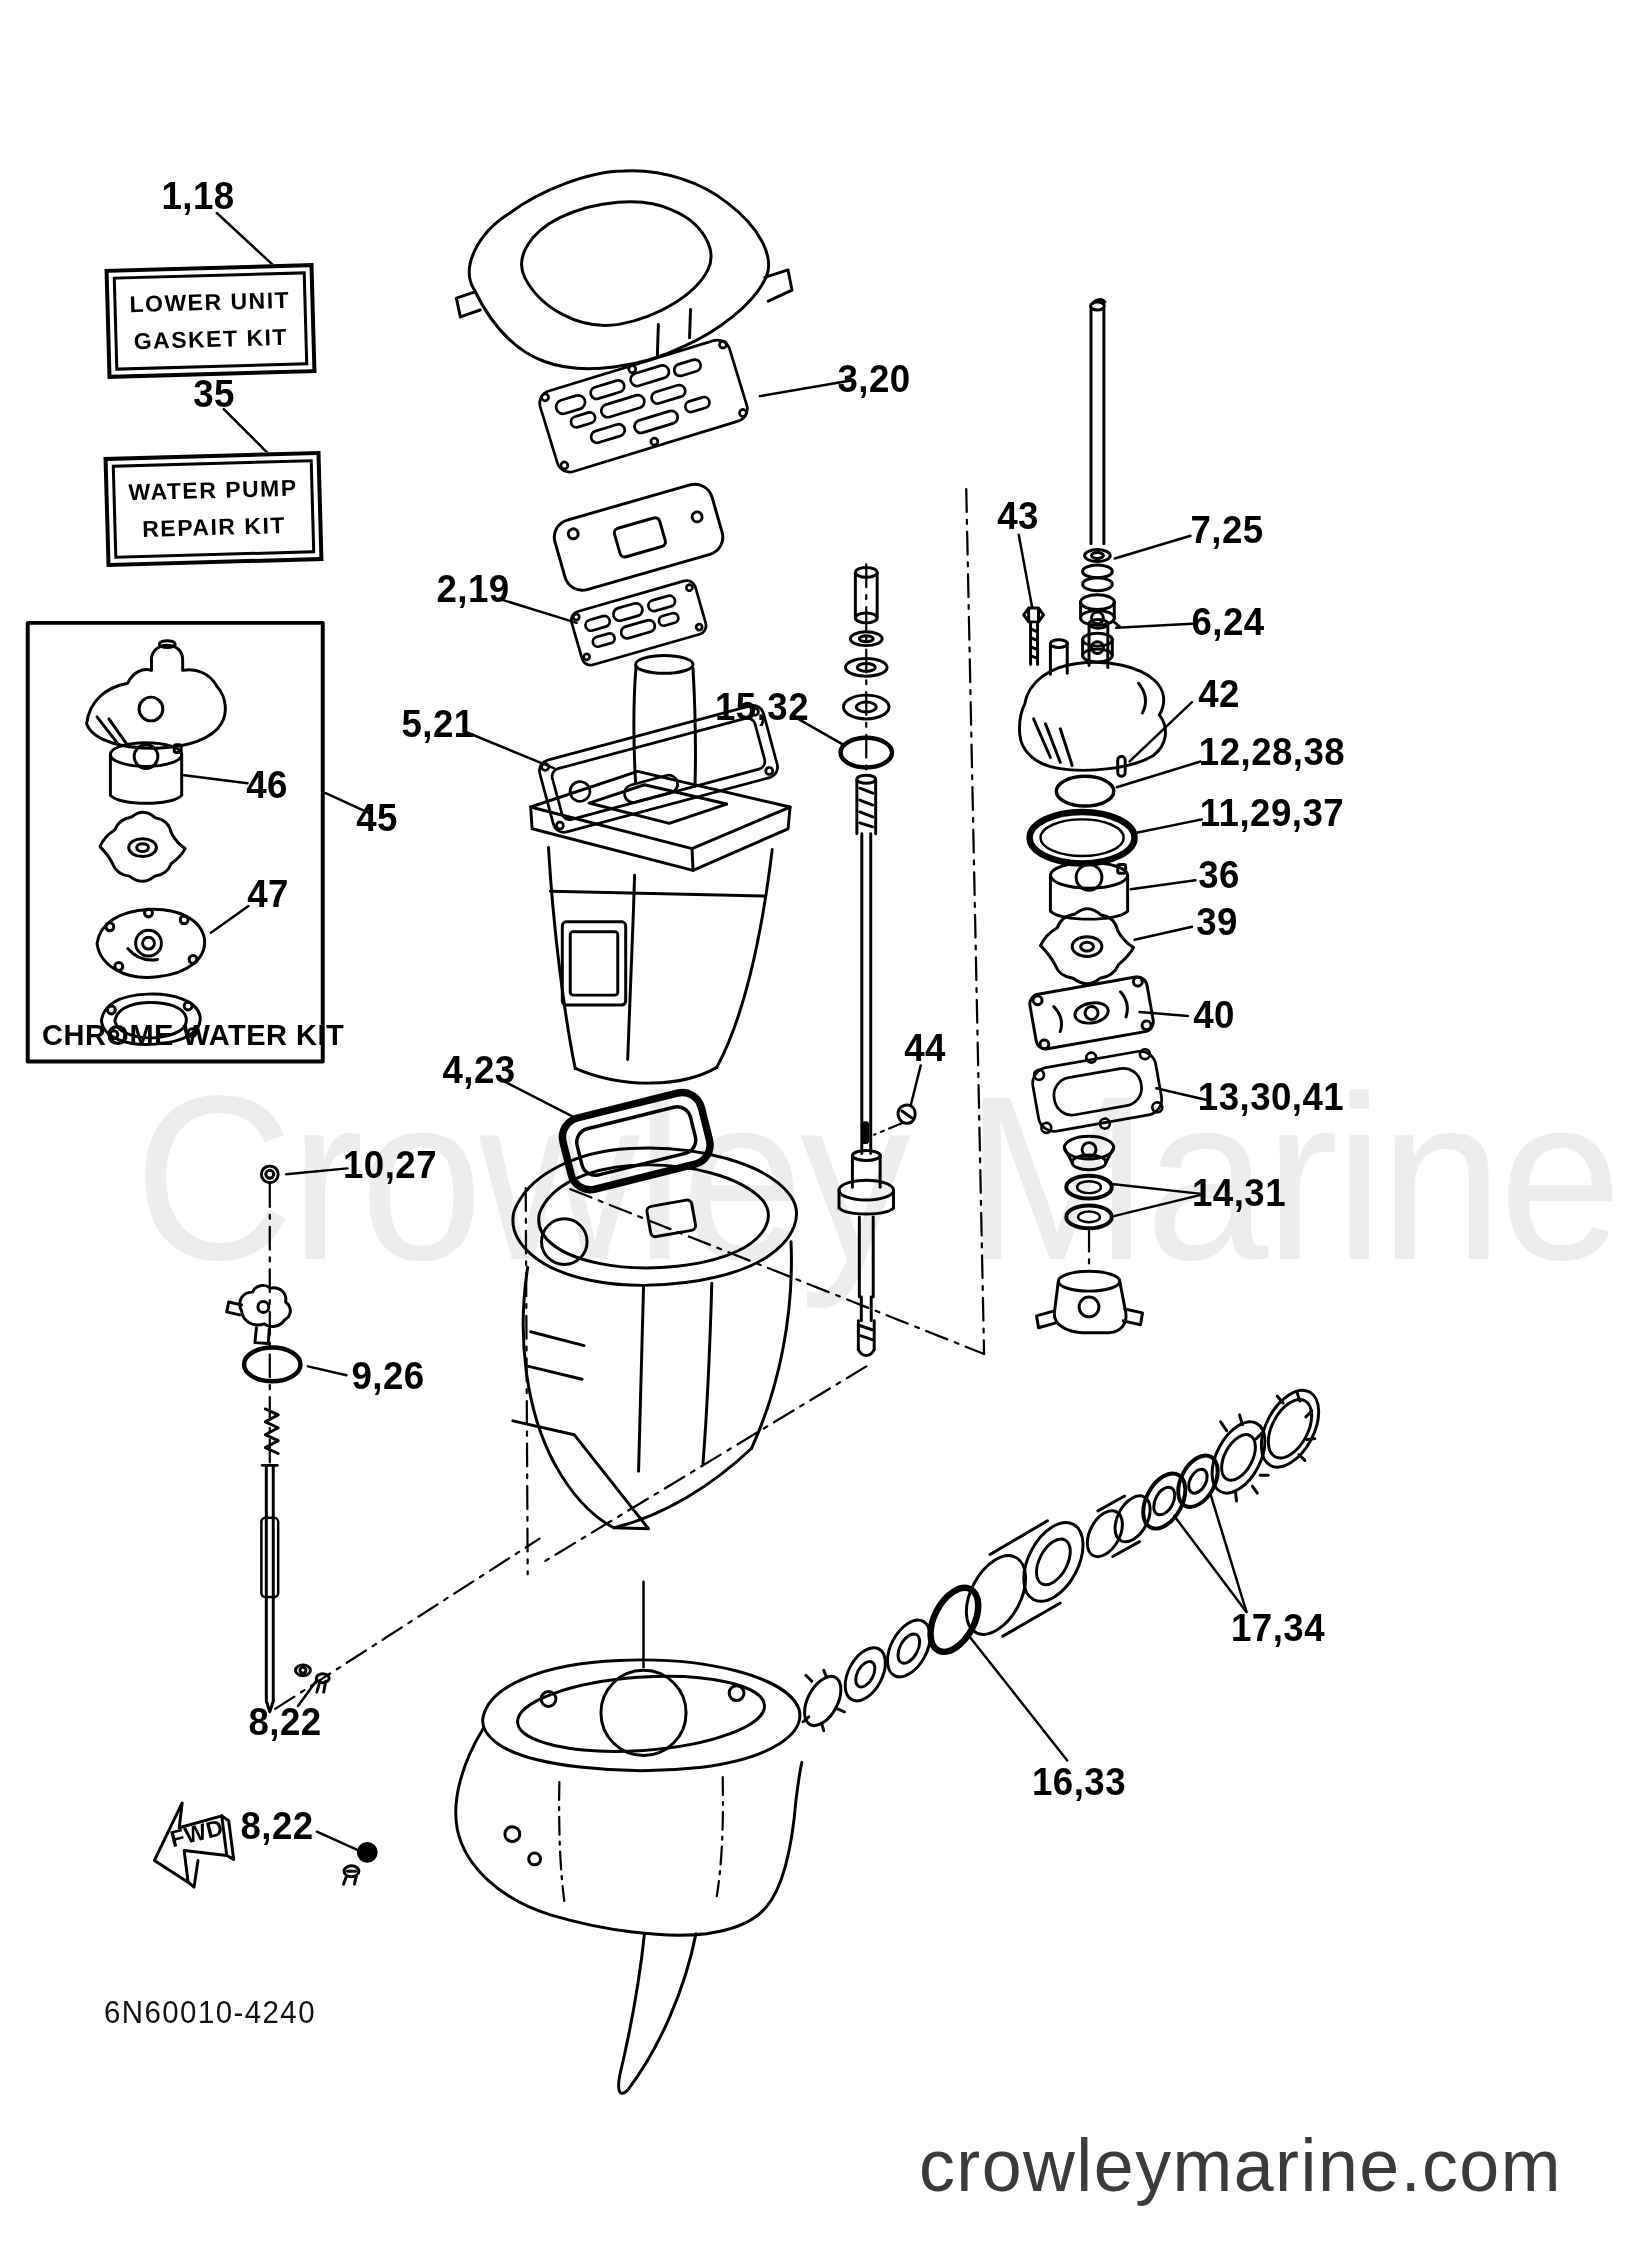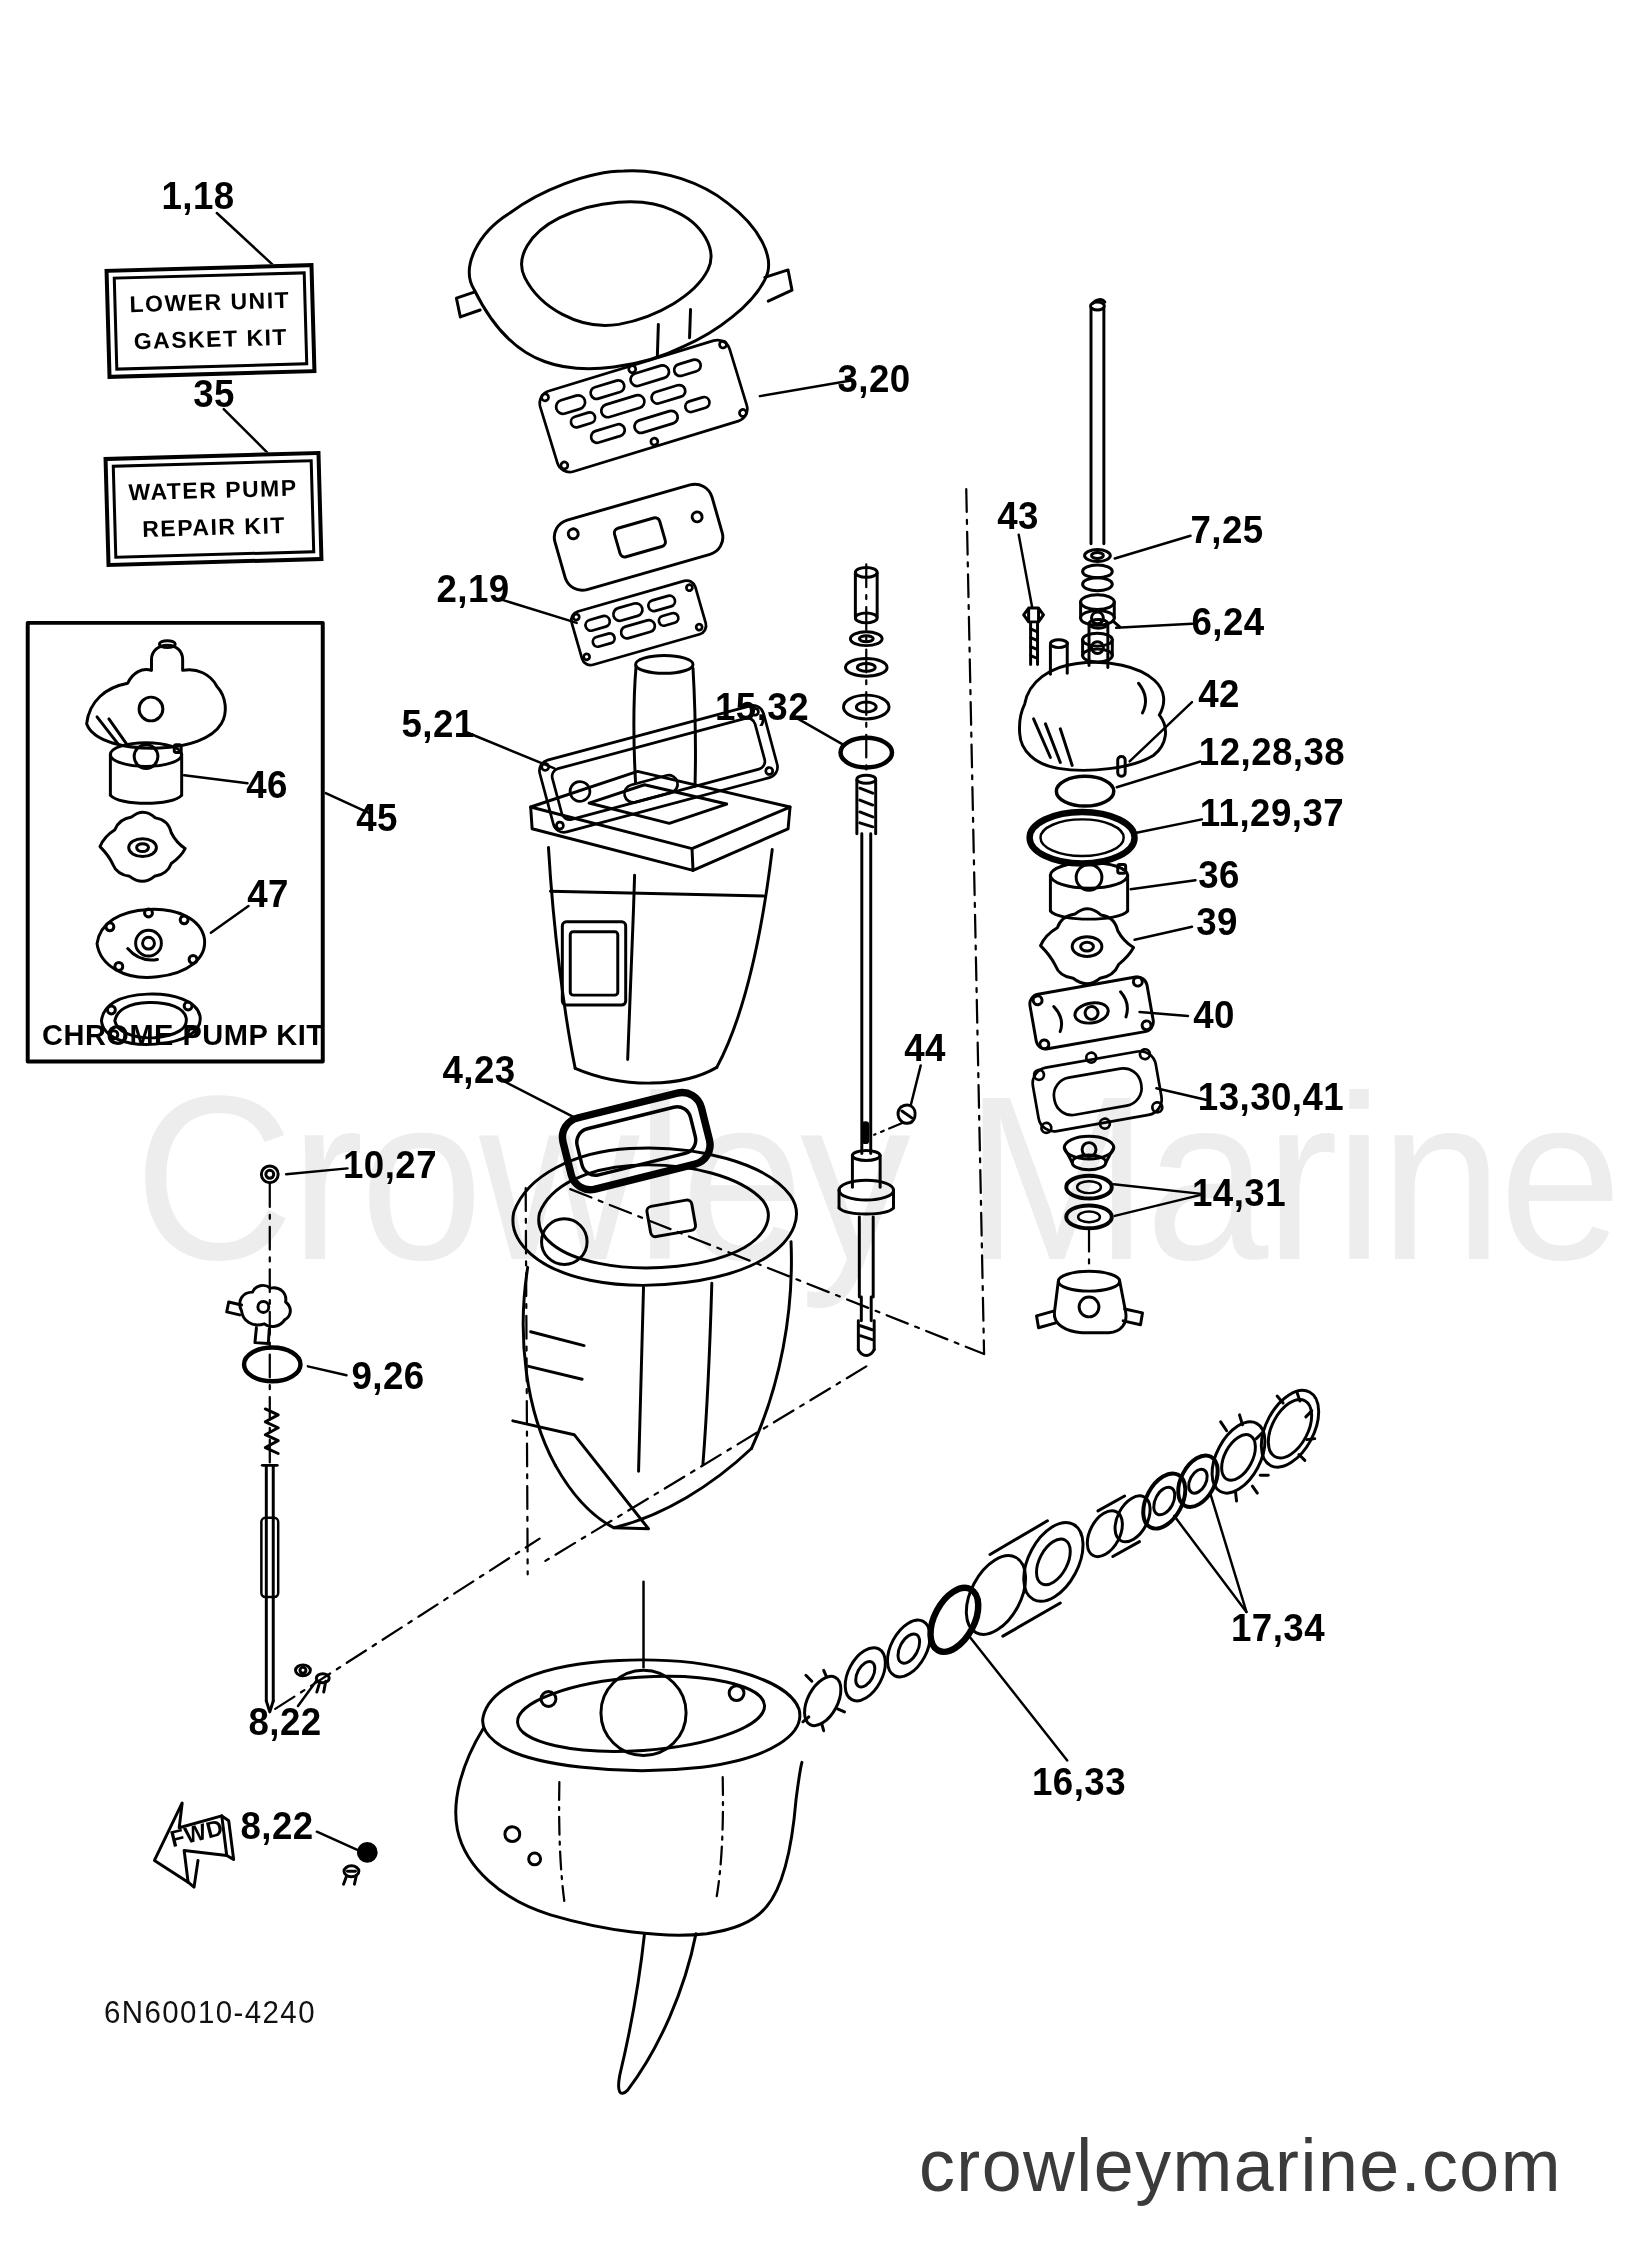--- a/index.html
+++ b/index.html
@@ -446,21 +446,21 @@
       <span class="bline">GASKET KIT</span>
     </div>
   </div>
   <div class="kitbox" style="left:105px;top:454px;">
     <div class="inner">
       <span class="bline">WATER PUMP</span>
       <span class="bline">REPAIR KIT</span>
     </div>
   </div>
 
-  <div class="chrome-title">CHROME PUMP KIT</div>
+  <div class="chrome-title">CHROME WATER KIT</div>
 
   <div class="co" style="left:198px;top:196px;">1,18</div>
   <div class="co" style="left:214px;top:394px;">35</div>
   <div class="co" style="left:874px;top:379px;">3,20</div>
   <div class="co" style="left:473px;top:589px;">2,19</div>
   <div class="co" style="left:438px;top:724px;">5,21</div>
   <div class="co" style="left:762px;top:707px;">15,32</div>
   <div class="co" style="left:1018px;top:516px;">43</div>
   <div class="co" style="left:1227px;top:530px;">7,25</div>
   <div class="co" style="left:1228px;top:622px;">6,24</div>

